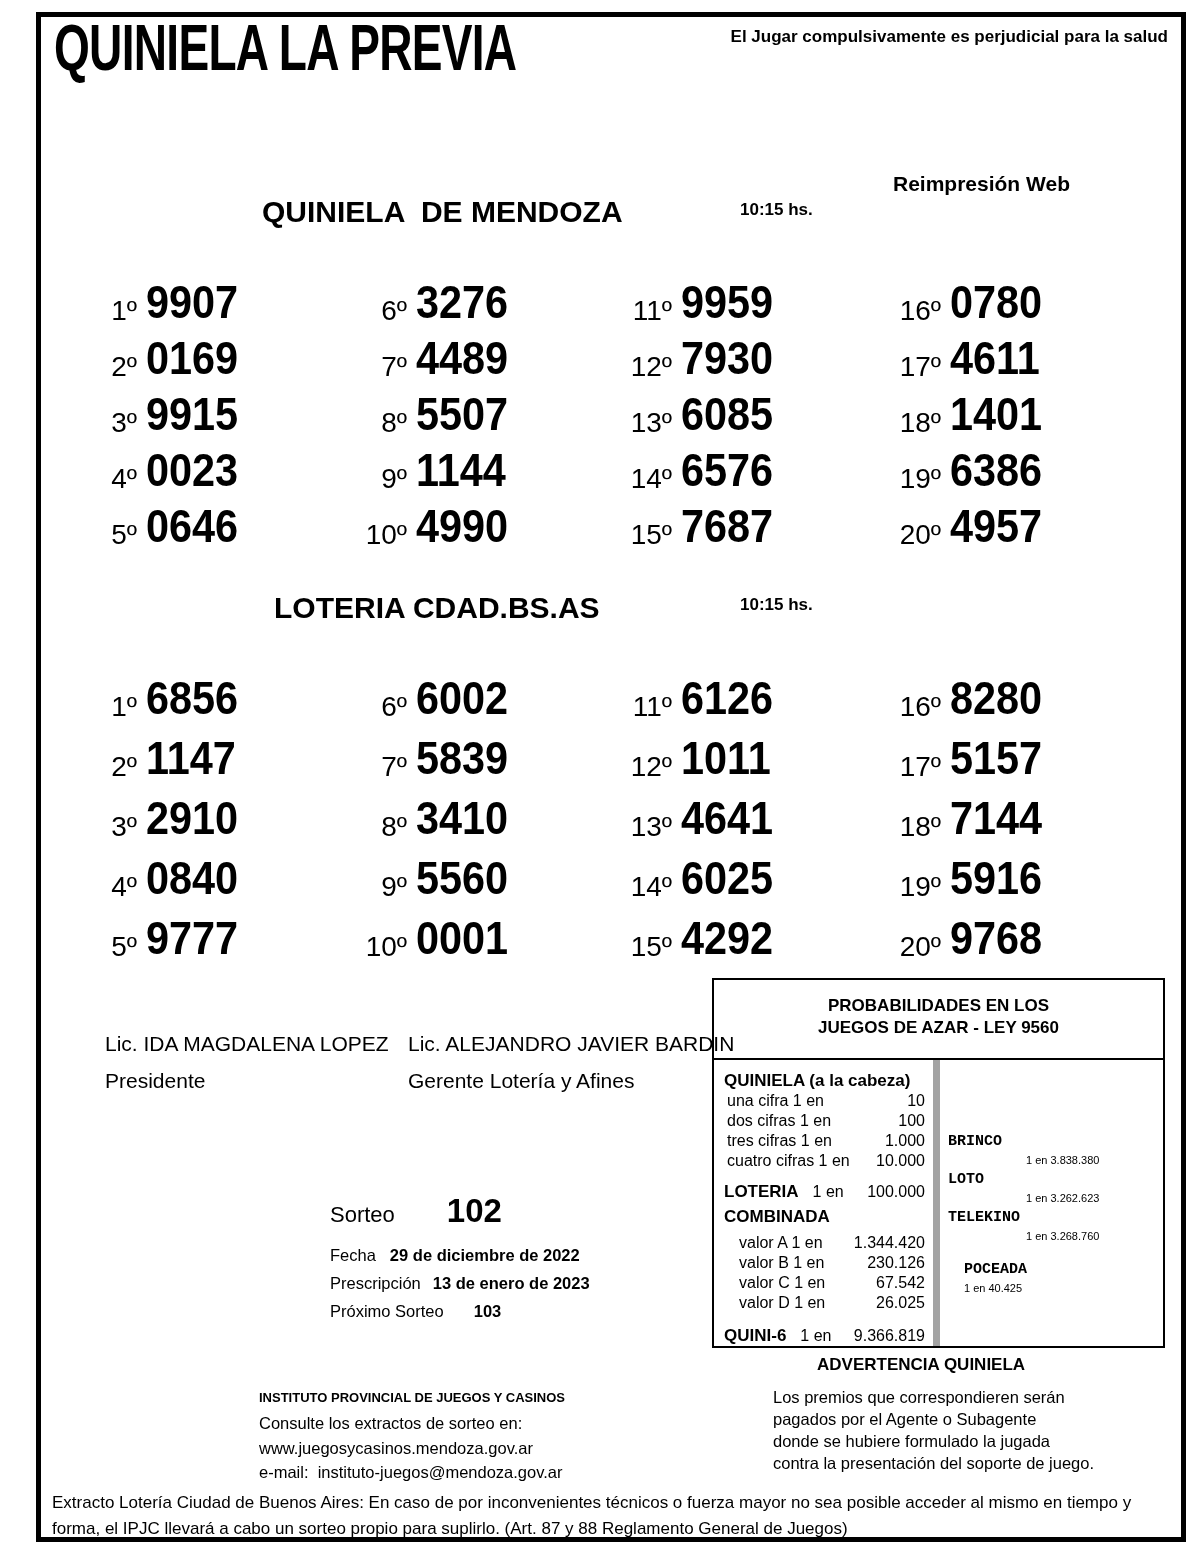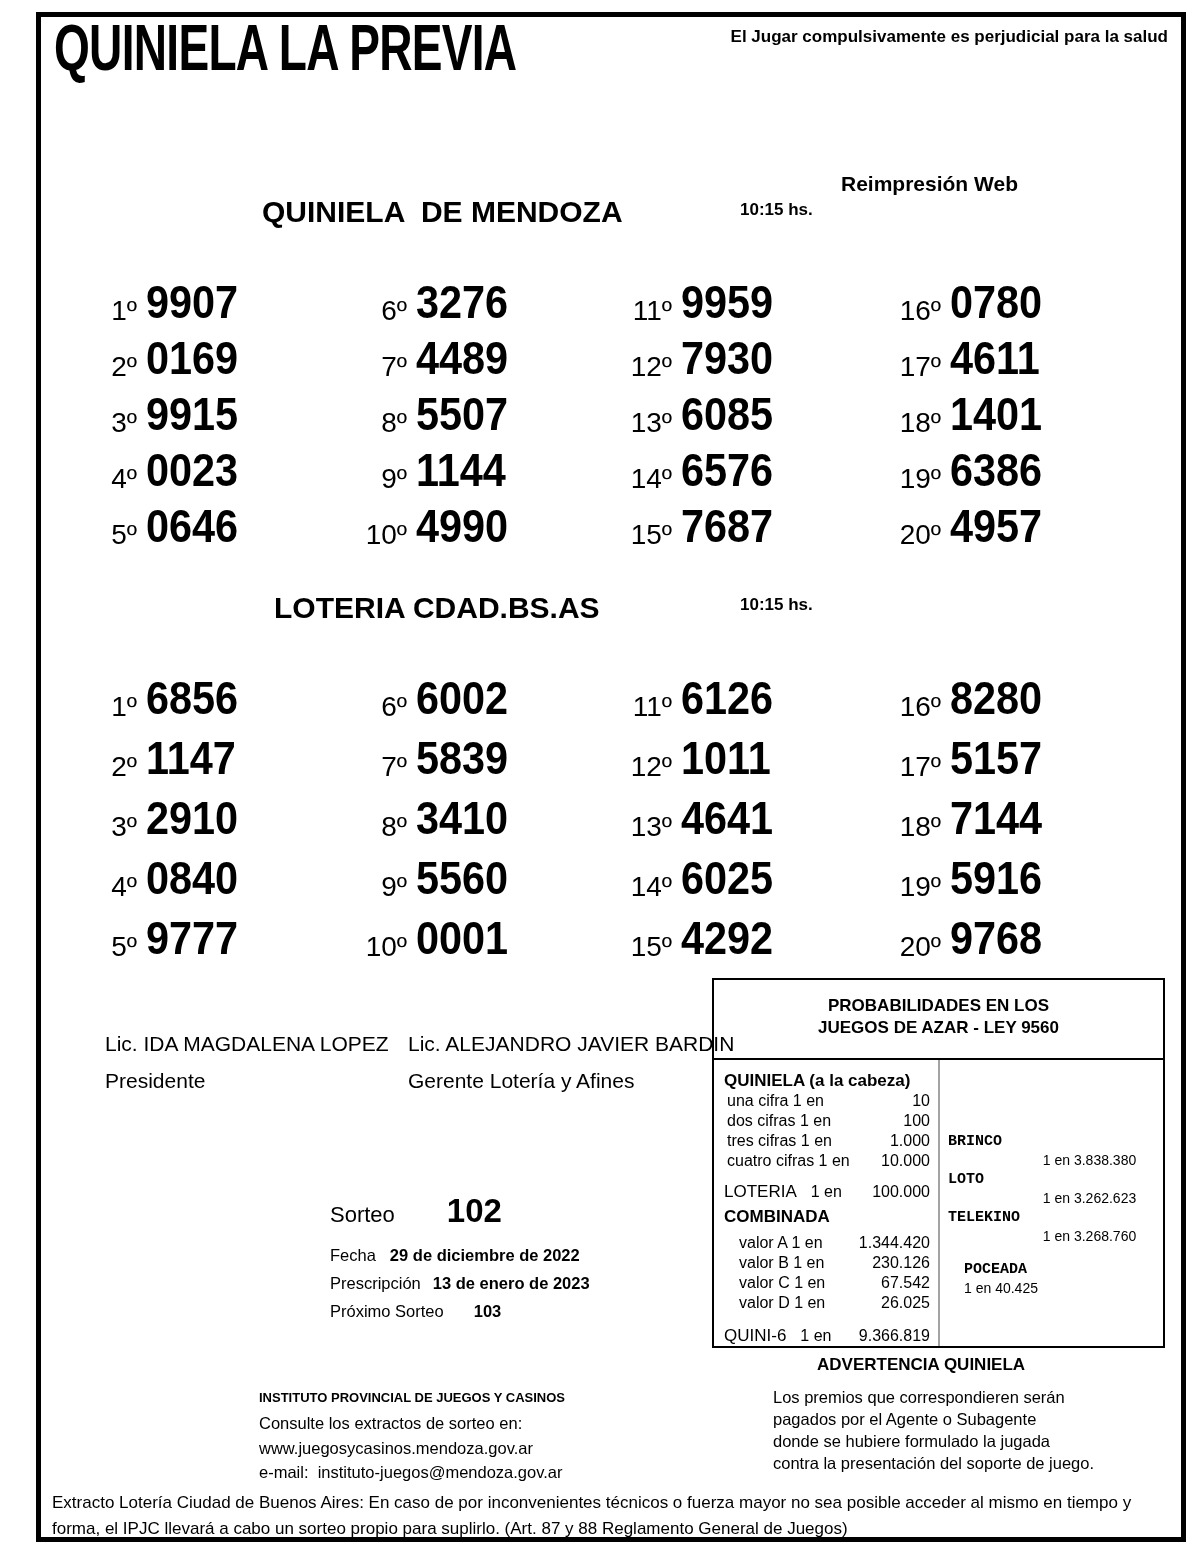--- a/index.html
+++ b/index.html
@@ -12,56 +12,56 @@
   .pre{white-space:pre;}
 
   .page-frame{left:36px;top:12px;width:1150px;height:1530px;border:5px solid #000;box-sizing:border-box;}
 
   .main-title{left:54px;top:16px;font-size:64px;font-weight:bold;line-height:1;
     transform:scaleX(0.72);transform-origin:left top;letter-spacing:-1px;}
   .disclaimer{left:728px;top:27px;width:440px;text-align:right;font-size:17px;font-weight:bold;}
 
   .draw-title{font-size:30px;font-weight:bold;letter-spacing:0;}
   .draw-time{font-size:17px;font-weight:bold;}
-  .reprint{left:841px;top:172px;font-size:21px;font-weight:bold;}
+  .reprint{left:893px;top:172px;font-size:21px;font-weight:bold;}
 
   .results-grid{width:1110px;height:300px;}
   .num-col{position:absolute;top:0;width:340px;}
   .num-row{display:flex;align-items:flex-end;box-sizing:border-box;}
   #grid-0 .num-row{height:56px;padding-top:6px;}
   #grid-1 .num-row{height:60px;padding-top:8px;}
   .ord{display:inline-block;width:78px;text-align:right;font-size:28px;line-height:1;}
   .val{display:inline-block;margin-left:9px;font-size:46px;font-weight:bold;line-height:1;
     transform:scaleX(0.9);transform-origin:left center;letter-spacing:0px;}
 
   .official{font-size:21px;}
   .official .name{margin-bottom:13px;}
 
   .prob-box{left:712px;top:978px;width:453px;height:370px;border:2px solid #000;box-sizing:border-box;}
   .prob-head{height:80px;box-sizing:border-box;border-bottom:2px solid #000;
     text-align:center;font-weight:bold;font-size:17px;line-height:22px;padding-top:15px;}
   .prob-body{display:flex;height:286px;}
-  .prob-left{width:226px;box-sizing:border-box;border-right:2px solid #a3a3a3;padding:10px 8px 0 10px;}
+  .prob-left{width:226px;box-sizing:border-box;border-right:7px solid #a3a3a3;padding:10px 8px 0 10px;}
   .prob-right{flex:1;padding:72px 10px 0 8px;}
   .p-sect{font-size:17px;font-weight:bold;line-height:21px;}
   .p-row{display:flex;font-size:16px;line-height:20px;}
   .p-row .pl{padding-left:3px;}
   .p-row.indent .pl{padding-left:15px;}
   .p-row .pv{margin-left:auto;text-align:right;}
   .p-game-row{display:flex;font-size:16px;line-height:21px;align-items:baseline;}
-  .p-game-row .gname{font-size:17px;font-weight:normal;}
+  .p-game-row .gname{font-size:17px;font-weight:bold;}
   .p-game-row .gmid{margin-left:14px;}
   .p-game-row .gval{margin-left:auto;text-align:right;}
   .loteria-row{margin-top:10px;}
   .combinada-head{margin-top:4px;}
   .c-rows .p-row:first-child{margin-top:6px;}
   .quini-row{margin-top:12px;}
   .game{margin:0;}
   .game .g-name{font-size:15px;font-weight:bold;line-height:19px;font-family:Liberation Mono, monospace;}
-  .game .g-val{font-size:14px;line-height:19px;margin-left:78px;text-align:center;}
+  .game .g-val{font-size:11px;line-height:19px;margin-left:78px;}
   .game.inline{display:flex;align-items:baseline;margin-top:14px;flex-direction:column;}
   .game.inline .g-val{margin-left:16px;}
 
   .sorteo-block{left:330px;top:1192px;font-size:16.5px;}
   .sorteo-line1{display:flex;align-items:baseline;height:40px;}
   .sorteo-label{font-size:22px;}
   .sorteo-number{font-size:33px;font-weight:bold;margin-left:52px;}
   .sorteo-row{margin-top:6px;line-height:22px;}
   .sorteo-row .lab{font-weight:normal;}
   .sorteo-row .valb{font-weight:bold;}

